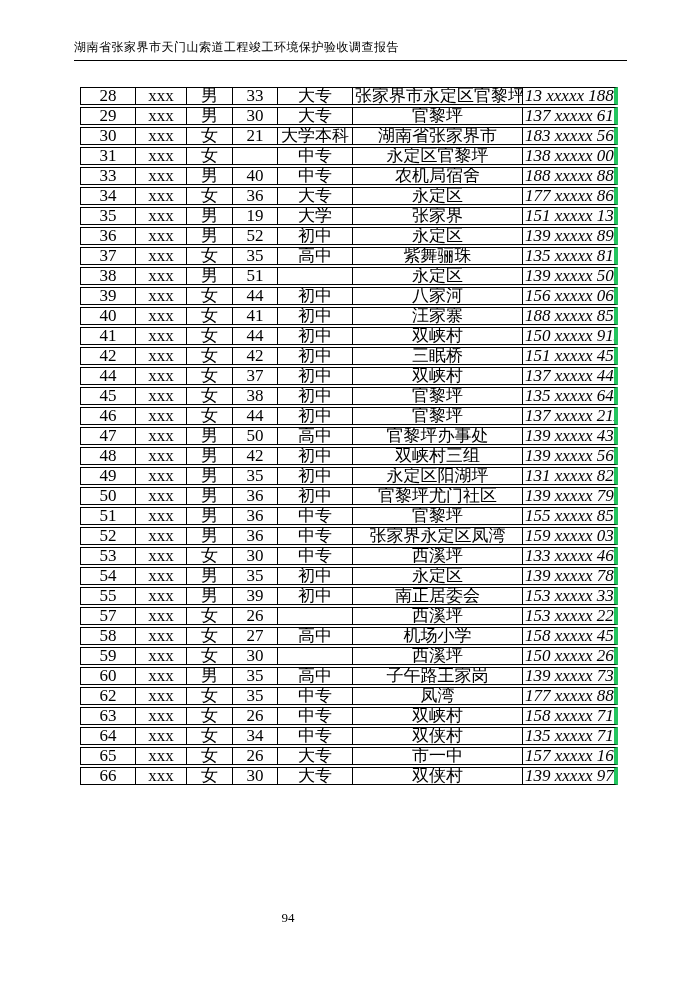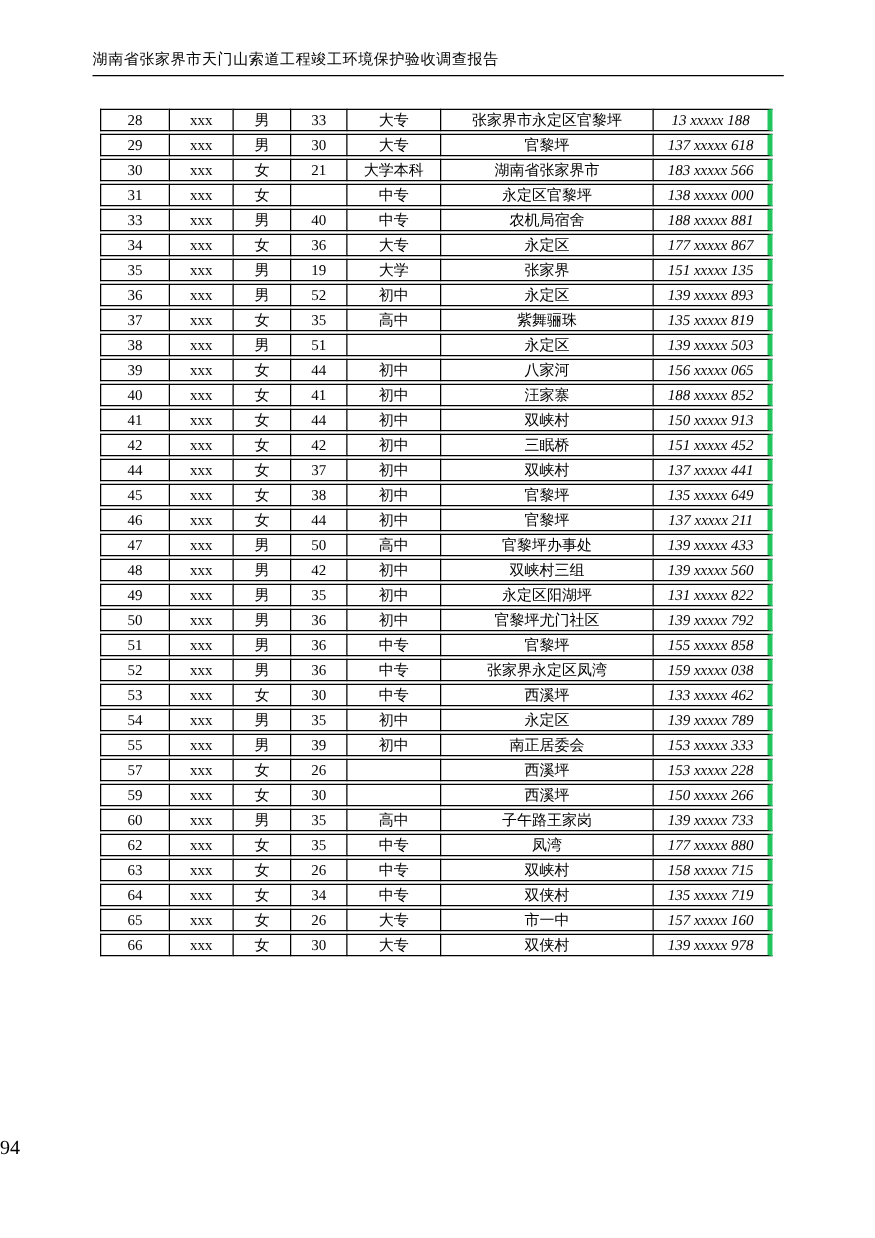--- a/index.html
+++ b/index.html
@@ -39,21 +39,21 @@
     background: #000000;
   }
   table.data-table {
     position: absolute;
     top: 85px;
     left: 80px;
     width: 538px;
     table-layout: fixed;
     border-collapse: separate;
     border-spacing: 0 2.5px;
-    font-size: 12px;
+    font-size: 17px;
   }
   table.data-table td {
     height: 16px;
     line-height: 16px;
     padding: 0 2px;
     text-align: center;
     vertical-align: middle;
     border-top: 1px solid #000000;
     border-bottom: 1px solid #000000;
     border-left: 1px solid #000000;
@@ -69,22 +69,22 @@
   col.c-gender    { width: 46px; }
   col.c-age       { width: 45px; }
   col.c-education { width: 75px; }
   col.c-address   { width: 170px; }
   col.c-phone     { width: 96px; }
   .page-footer {
     position: absolute;
     top: 910px;
     left: 0;
     width: 576px;
-    text-align: left;
-    font-size: 16px;
+    text-align: center;
+    font-size: 13px;
   }
 </style>
 </head>
 <body>
 
 <div class="page">
 
   <div class="running-header">湖南省张家界市天门山索道工程竣工环境保护验收调查报告</div>
 
   <div class="header-rule"></div>
@@ -337,20 +337,29 @@
         <tr>
           <td>57</td>
           <td>xxx</td>
           <td>女</td>
           <td>26</td>
           <td></td>
           <td>西溪坪</td>
           <td>153 xxxxx 228</td>
         </tr>
         <tr>
+          <td>58</td>
+          <td>xxx</td>
+          <td>女</td>
+          <td>27</td>
+          <td>高中</td>
+          <td>机场小学</td>
+          <td>158 xxxxx 455</td>
+        </tr>
+        <tr>
           <td>59</td>
           <td>xxx</td>
           <td>女</td>
           <td>30</td>
           <td></td>
           <td>西溪坪</td>
           <td>150 xxxxx 266</td>
         </tr>
         <tr>
           <td>60</td>

